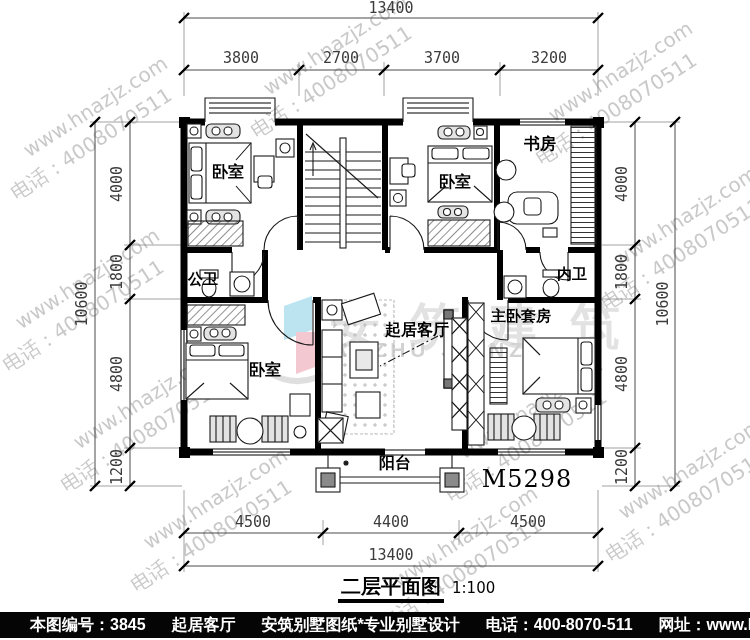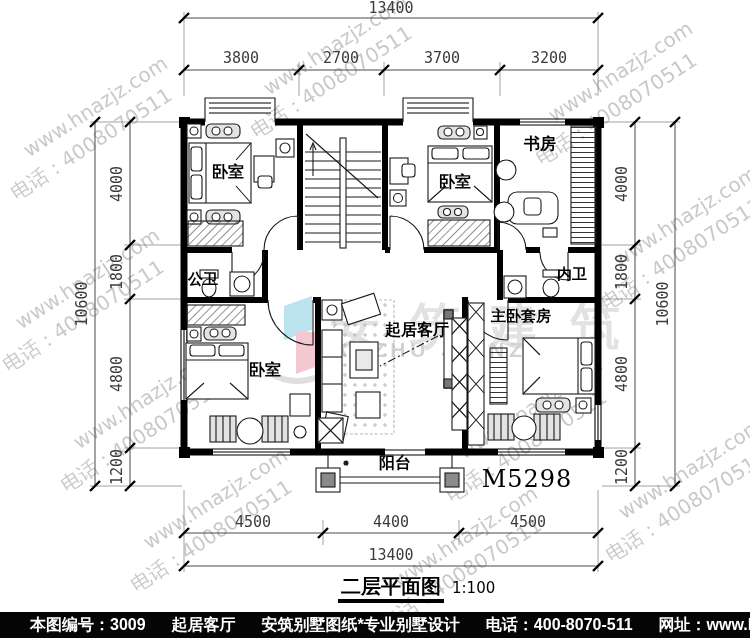--- a/index.html
+++ b/index.html
@@ -337,19 +337,19 @@
     <text class="model" x="527" y="487">M5298</text>
 
     <g>
       <text class="cap" x="391" y="593">二层平面图</text>
       <rect x="338" y="599" width="106" height="4" fill="#000"></rect>
       <text class="scale" x="452" y="593">1:100</text>
     </g>
   </svg>
 
   <div class="bar">
-    <span>本图编号：3009</span>
+    <span>本图编号：3845</span>
     <span>起居客厅</span>
     <span>安筑别墅图纸*专业别墅设计</span>
     <span>电话：400-8070-511</span>
     <span>网址：www.hnazjz.com</span>
   </div>
 </div>
 
 </body></html>

